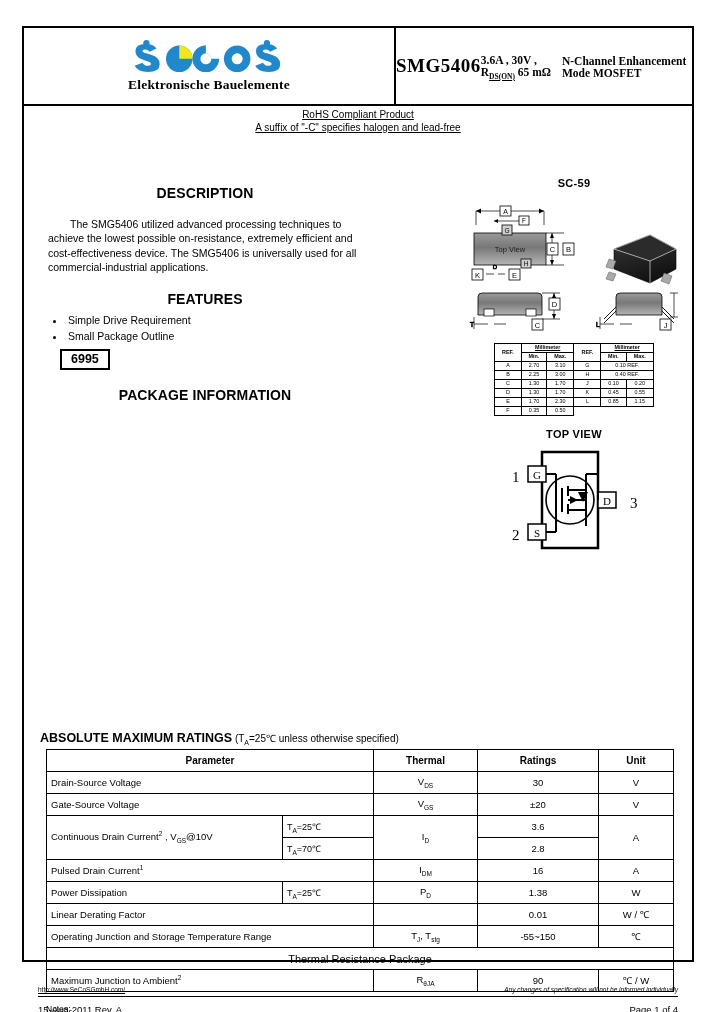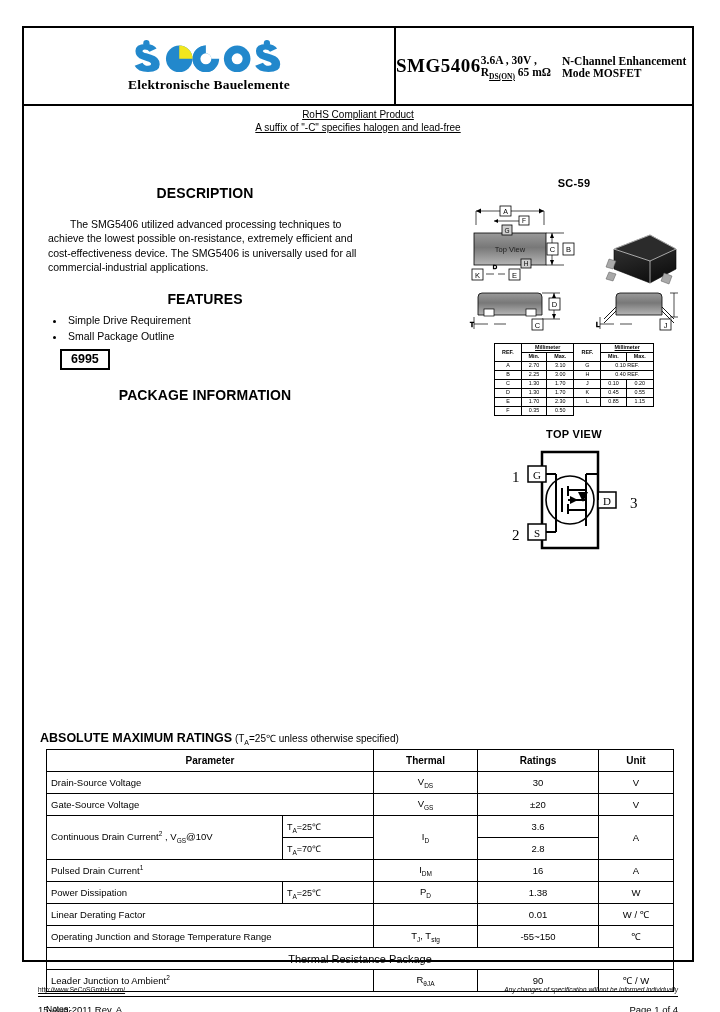--- a/index.html
+++ b/index.html
@@ -611,21 +611,21 @@
         <td class="ctr"><span>T</span><sub>J</sub><span>, T</span><sub>stg</sub></td>
         <td class="ctr">-55~150</td>
         <td class="ctr">℃</td>
       </tr>
 
       <tr class="thermal-row">
         <td colspan="5">Thermal Resistance Package</td>
       </tr>
 
       <tr>
-        <td class="param" colspan="2"><span>Leader Junction to Ambient</span><sup>2</sup></td>
+        <td class="param" colspan="2"><span>Maximum Junction to Ambient</span><sup>2</sup></td>
         <td class="ctr"><span>R</span><sub>θJA</sub></td>
         <td class="ctr">90</td>
         <td class="ctr">℃ / W</td>
       </tr>
     </tbody>
       </table>
 
     <div class="notes">
       <div>Notes:</div>
       <ol>

